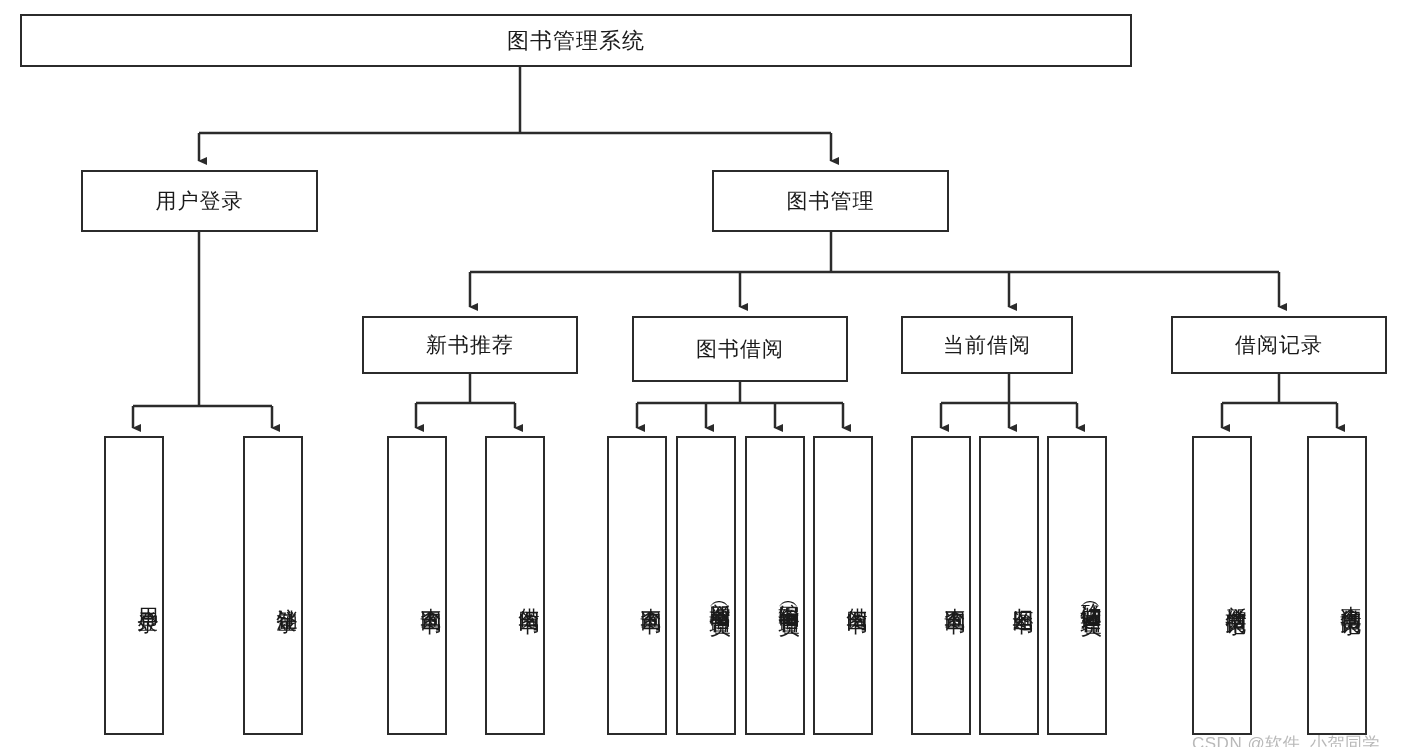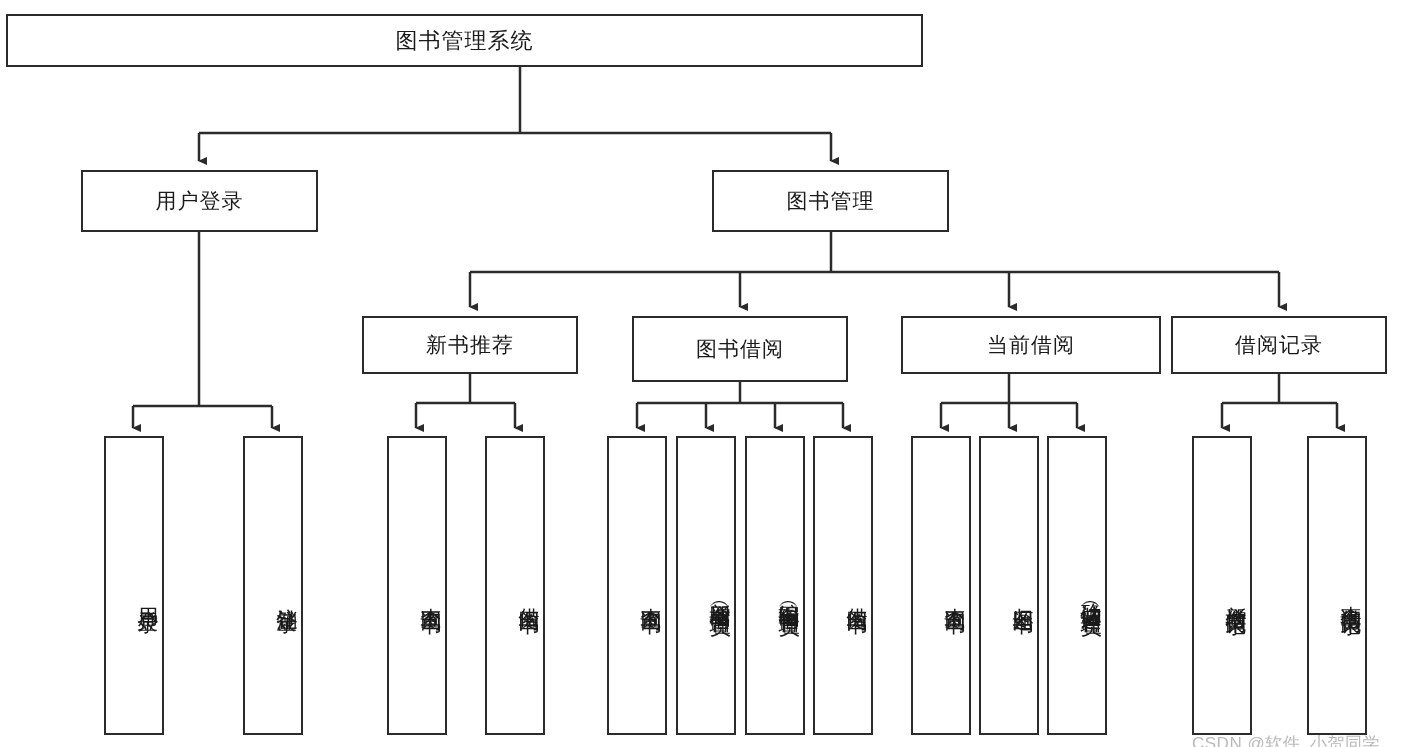--- a/index.html
+++ b/index.html
@@ -105,28 +105,28 @@
       <path d="M1009,403 L1009,428" marker-end="url(#ah)"></path>
       <path d="M1077,403 L1077,428" marker-end="url(#ah)"></path>
 
       <path d="M1279,374 L1279,403"></path>
       <path d="M1222,403 L1337,403"></path>
       <path d="M1222,403 L1222,428" marker-end="url(#ah)"></path>
       <path d="M1337,403 L1337,428" marker-end="url(#ah)"></path>
     </g>
   </svg>
 
-  <div class="node h root" style="left:6px;top:14px;width:917px;height:53px;text-align:center;">图书管理系统</div>
+  <div class="node h root" style="left:20px;top:14px;width:1112px;height:53px;text-align:center;">图书管理系统</div>
 
   <div class="node h" style="left:81px;top:170px;width:237px;height:62px;">用户登录</div>
   <div class="node h" style="left:362px;top:316px;width:216px;height:58px;">新书推荐</div>
 
   <div class="node h" style="left:712px;top:170px;width:237px;height:62px;">图书管理</div>
   <div class="node h" style="left:632px;top:316px;width:216px;height:66px;">图书借阅</div>
-  <div class="node h" style="left:901px;top:316px;width:260px;height:58px;">当前借阅</div>
+  <div class="node h" style="left:901px;top:316px;width:172px;height:58px;">当前借阅</div>
   <div class="node h" style="left:1171px;top:316px;width:216px;height:58px;font-family:Liberation Serif, serif;">借阅记录</div>
 
   <div class="node v" style="left:104px;top:436px;width:60px;height:299px;">用户登录</div>
   <div class="node v" style="left:243px;top:436px;width:60px;height:299px;">注销登录</div>
 
   <div class="node v" style="left:387px;top:436px;width:60px;height:299px;">查询图书</div>
   <div class="node v" style="left:485px;top:436px;width:60px;height:299px;">借阅图书</div>
 
   <div class="node v" style="left:607px;top:436px;width:60px;height:299px;">查询图书</div>
   <div class="node v" style="left:676px;top:436px;width:60px;height:299px;">新增图书（管理员）</div>

